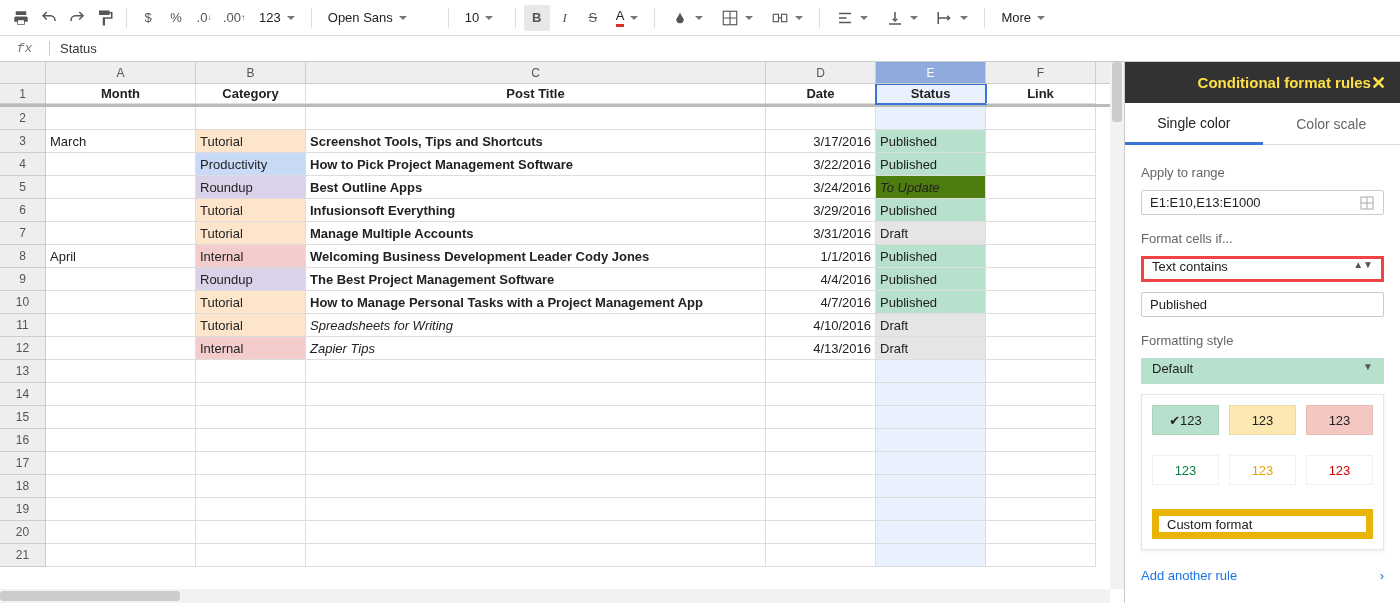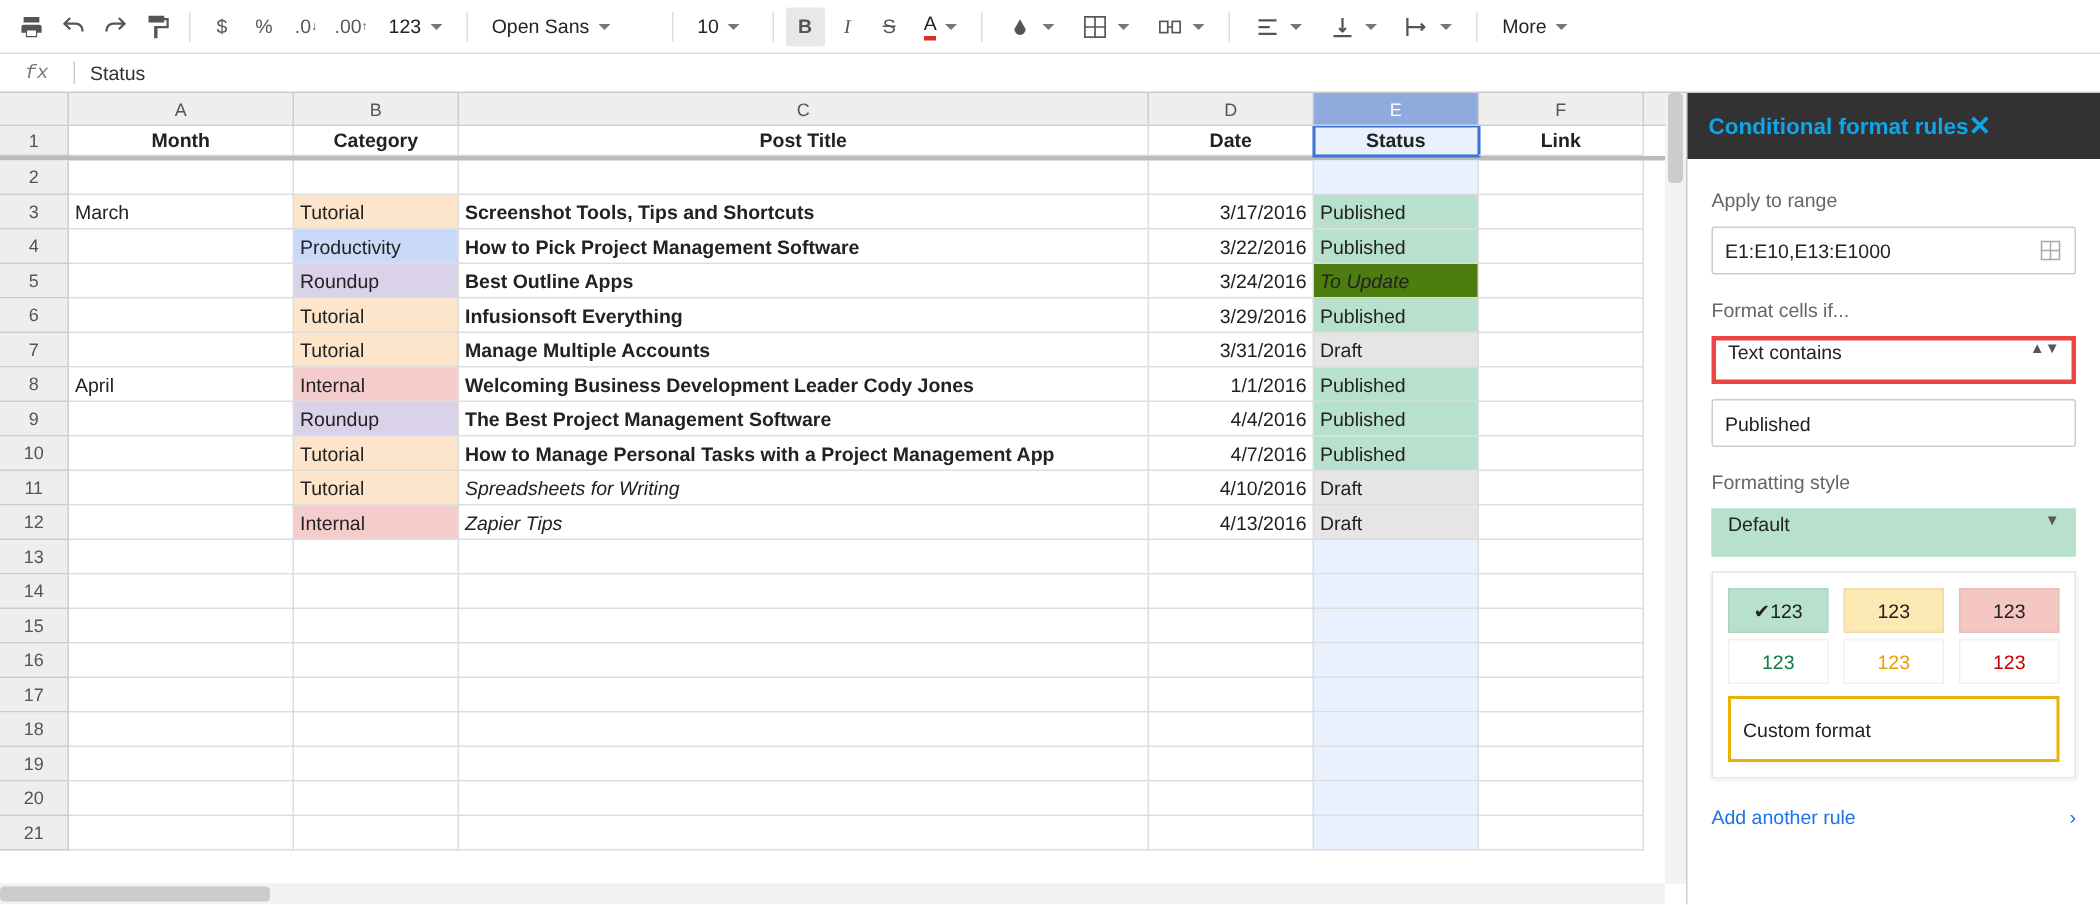--- a/index.html
+++ b/index.html
@@ -58,38 +58,38 @@
 
 
 .vsb,.hsb{background:#f2f2f2}
 .vsb{width:14px;position:absolute;top:0;right:0;bottom:14px}
 .hsb{height:14px;position:absolute;left:0;right:14px;bottom:0}
 .vsb .th{position:absolute;left:2px;right:2px;top:0;height:60px;background:#ccc;border-radius:3px}
 .hsb .th{position:absolute;top:2px;bottom:2px;left:0;width:180px;background:#ccc;border-radius:3px}
 
 
 .panel{width:276px;border-left:1px solid #ccc;display:flex;flex-direction:column;background:#fff}
-.phdr{background:#323232;color:#0ea5e9;height:44px;display:flex;align-items:center;justify-content:flex-start;padding:0 14px;font-size:15px;font-weight:bold}
+.phdr{background:#323232;color:#fde047;height:44px;display:flex;align-items:center;justify-content:flex-end;padding:0 14px;font-size:15px;font-weight:bold}
 .phdr .x{cursor:pointer;font-size:18px}
 .ptabs{display:flex;height:44px;border-bottom:1px solid #ddd}
 .ptab{flex:1;display:flex;align-items:center;justify-content:center;cursor:pointer;color:#666;font-size:14px}
 .ptab.act{color:#222;font-weight:500;border-bottom:3px solid #3b73d6;margin-bottom:-1px}
 .pbody{padding:14px 16px;display:flex;flex-direction:column;gap:10px;overflow:auto}
 .plabel{color:#666;font-size:13px;margin-top:6px}
 .pinput{border:1px solid #ccc;border-radius:2px;height:32px;display:flex;align-items:center;padding:0 8px;font-size:13px;justify-content:space-between}
 .pinput .grid{width:16px;height:16px;opacity:.5}
 .pselect{border:3px solid #ef4444;height:32px;display:flex;justify-content:space-between;padding:0 8px;cursor:pointer}
 .pselect.green{background:#b7e1cd;border-color:#b7e1cd}
 .pselect .arr2{font-size:10px;color:#555}
-.swatches{display:flex;flex-direction:column;gap:4px;border:1px solid #e5e5e5;padding:10px;box-shadow:0 1px 4px rgba(0,0,0,.08)}
+.swatches{display:flex;flex-direction:column;gap:20px;border:1px solid #e5e5e5;padding:10px;box-shadow:0 1px 4px rgba(0,0,0,.08)}
 .swrow{display:flex;gap:10px}
 .sw{flex:1;height:30px;display:flex;align-items:center;justify-content:center;font-size:13px;border:1px solid rgba(0,0,0,.06);cursor:pointer}
 .sw.g{background:#b7e1cd}.sw.y{background:#fce8b2}.sw.r{background:#f4c7c3}
 .sw.tg{color:#0b8043}.sw.ty{color:#e8a100}.sw.tr{color:#cc0000}
-.custom{border:2px solid #eab308;height:44px;display:flex;align-items:center;padding:0 8px;margin-top:4px}
+.custom{border:7px solid #eab308;height:30px;display:flex;align-items:center;padding:0 8px;margin-top:4px}
 .addrule{color:#1a73e8;font-size:13px;display:flex;justify-content:space-between;align-items:center;cursor:pointer;padding:6px 0;margin-top:2px}
 .addrule .chev{color:#1a73e8}
 </style>
 </head>
 <body>
 
 <div class="app">
 
 <div class="tbar">
   <span class="tbtn">
@@ -407,20 +407,24 @@
         </div>
   <div class="hsb">
           <div class="th"></div>
         </div>
 </div>
 
 <div class="panel">
   <div class="phdr">
     <span>Conditional format rules</span>
     <span class="x">✕</span>
+  </div>
+  <div class="ptabs">
+    <div class="ptab act">Single color</div>
+    <div class="ptab">Color scale</div>
   </div>
   <div class="pbody">
     <div class="plabel">Apply to range</div>
     <div class="pinput">
       <span>E1:E10,E13:E1000</span>
       <svg class="grid" viewBox="0 0 24 24" fill="none" stroke="#555" stroke-width="1.5">
               <rect x="3" y="3" width="18" height="18"></rect>
               <path d="M3 12h18M12 3v18"></path>
             </svg>
     </div>

